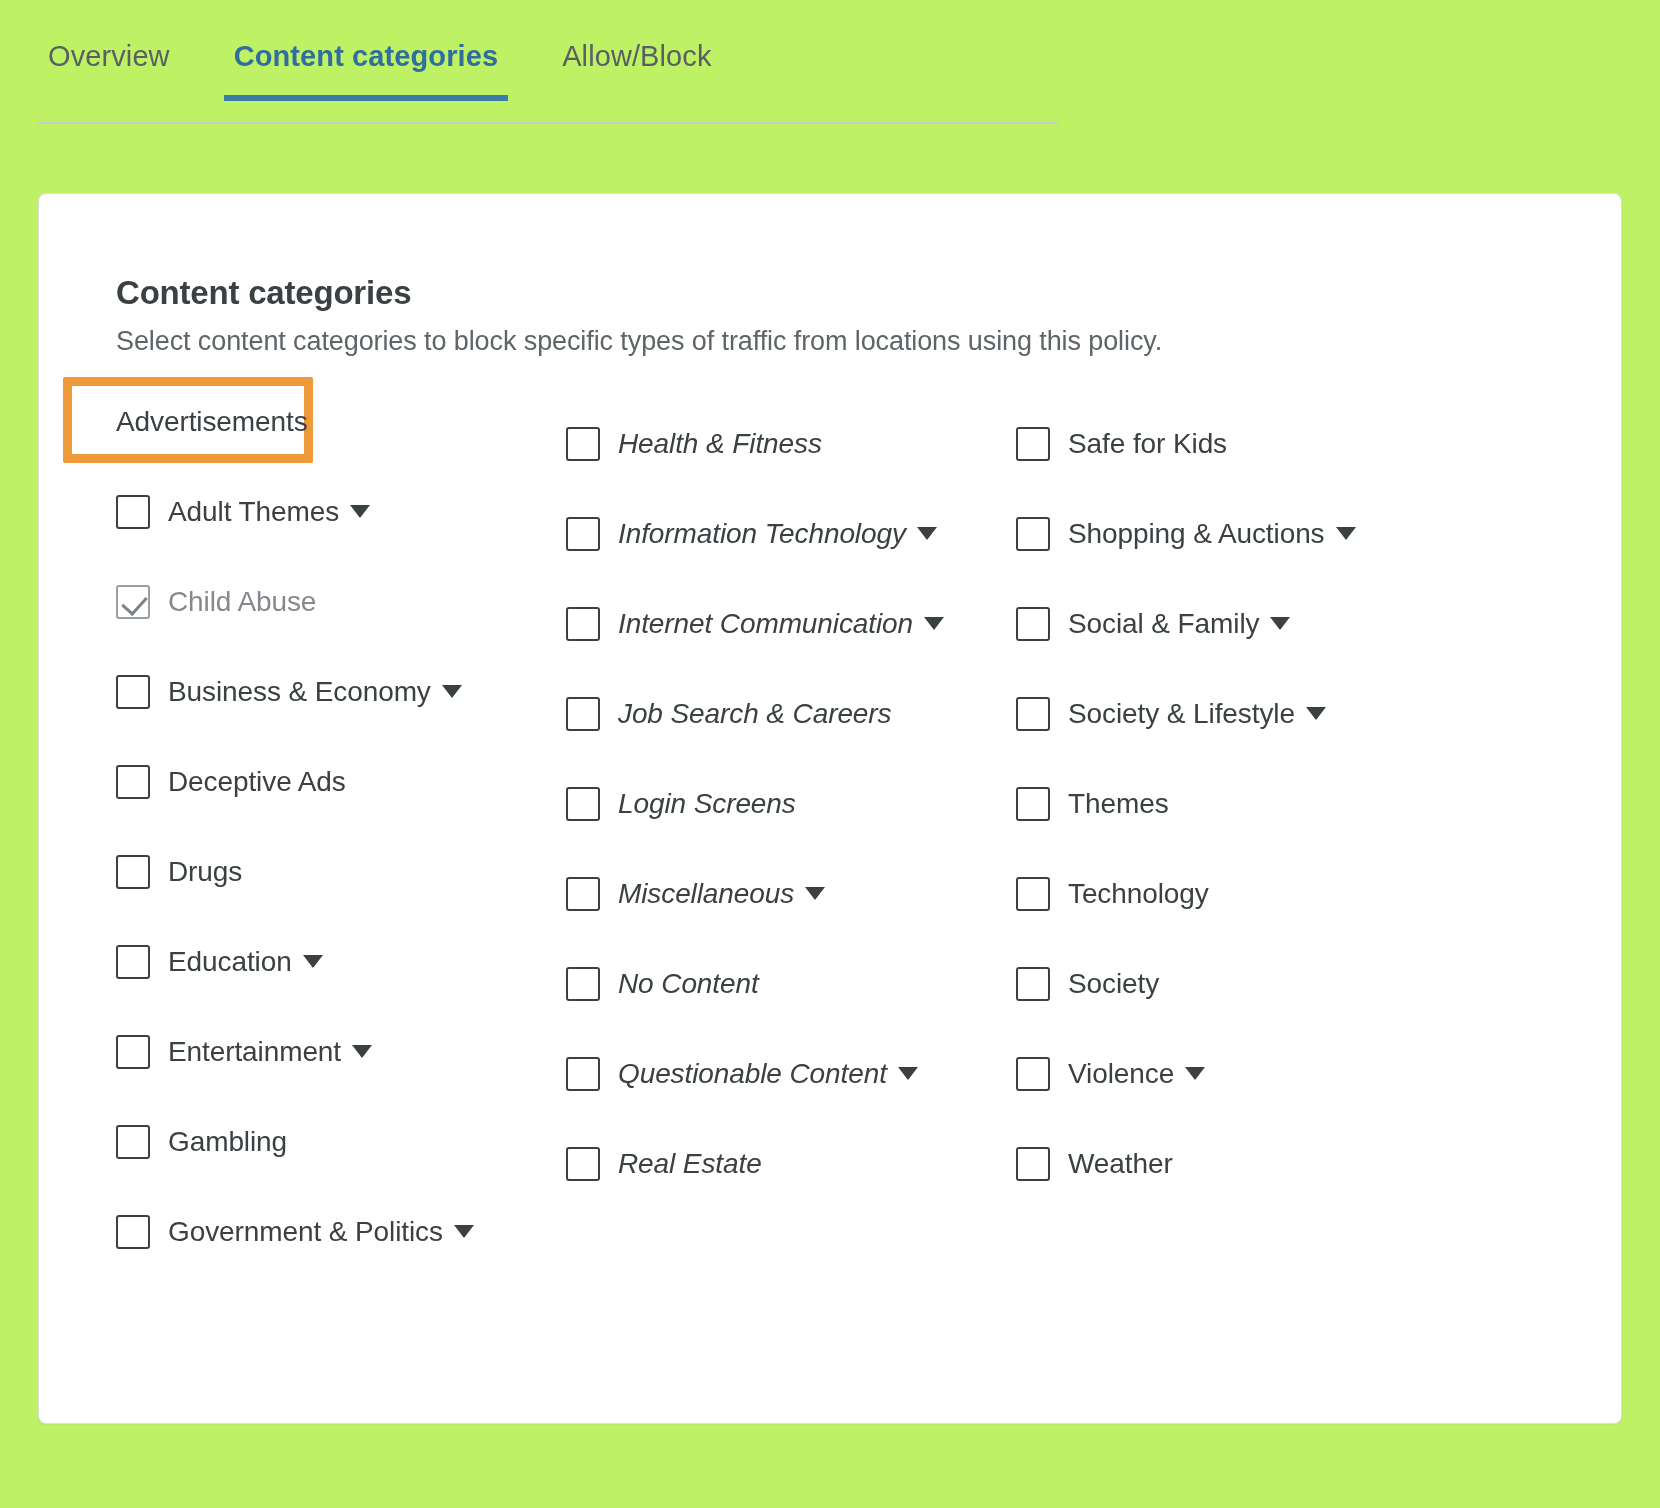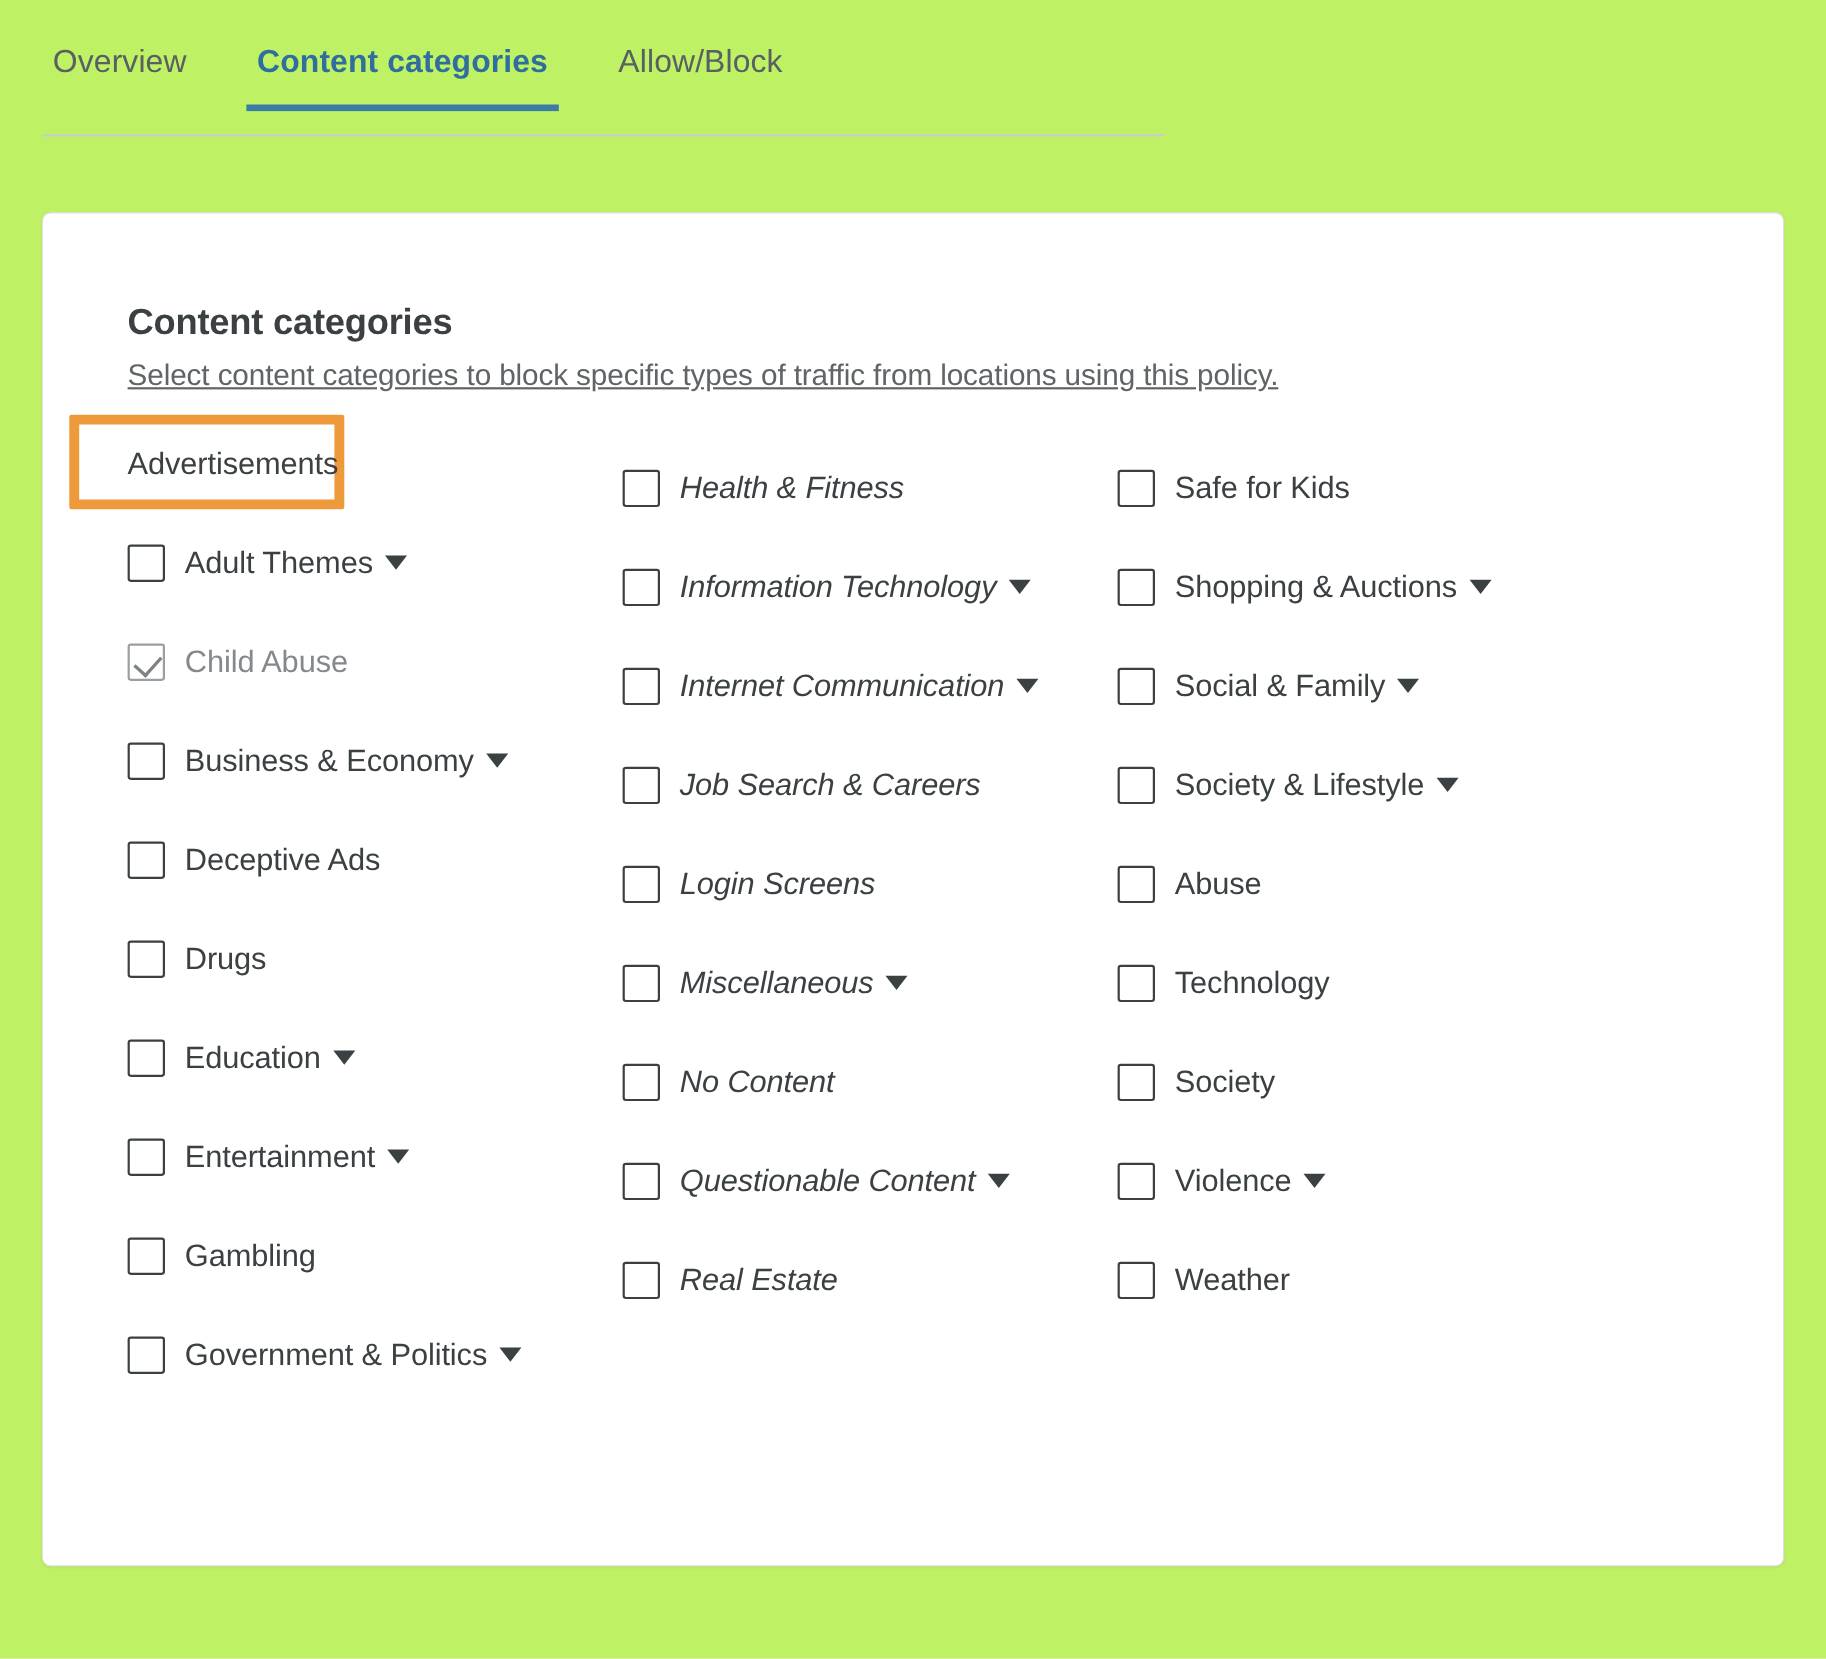--- a/index.html
+++ b/index.html
@@ -75,21 +75,20 @@
     font-weight: bold;
     color: #3b4043;
     margin: 0 0 14px 0;
     letter-spacing: -0.2px;
   }
   .section-desc {
     font-size: 27px;
     color: #5f6467;
     margin: 0 0 42px 0;
     letter-spacing: -0.1px;
-    text-decoration: underline;
   }
 
   
   .columns {
     display: flex;
     align-items: flex-start;
     margin-top: 40px;
   }
   .col { position: relative; }
   .col-1 { width: 450px; padding-top: 0px; }
@@ -288,21 +287,21 @@
             <div class="cb-row">
               <span class="cbox"></span>
               <span class="cb-label">Social &amp; Family<span class="caret"></span></span>
             </div>
             <div class="cb-row">
               <span class="cbox"></span>
               <span class="cb-label">Society &amp; Lifestyle<span class="caret"></span></span>
             </div>
             <div class="cb-row">
               <span class="cbox"></span>
-              <span class="cb-label">Abuse</span>
+              <span class="cb-label">Themes</span>
             </div>
             <div class="cb-row">
               <span class="cbox"></span>
               <span class="cb-label">Technology</span>
             </div>
             <div class="cb-row">
               <span class="cbox"></span>
               <span class="cb-label">Society</span>
             </div>
             <div class="cb-row">

